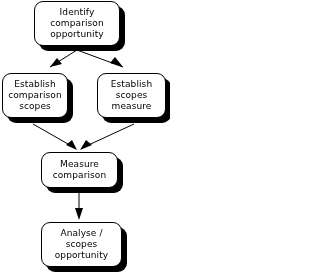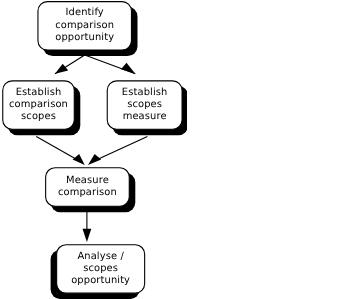--- a/index.html
+++ b/index.html
@@ -99,19 +99,19 @@
     <span class="node-line">measure</span>
   </div>
 
   <div class="node-shadow" style="left:46px; top:157px; width:77px; height:36px;"></div>
   <div class="node" style="left:41px; top:152px; width:77px; height:36px;">
     <span class="node-line">Measure</span>
     <span class="node-line">comparison</span>
   </div>
 
   <div class="node-shadow" style="left:46px; top:227px; width:81px; height:45px;"></div>
-  <div class="node" style="left:41px; top:222px; width:81px; height:45px;margin-left:10px;">
+  <div class="node" style="left:41px; top:222px; width:81px; height:45px;">
     <span class="node-line">Analyse /</span>
     <span class="node-line">scopes</span>
     <span class="node-line">opportunity</span>
   </div>
 
 </div>
 
 </body></html>

